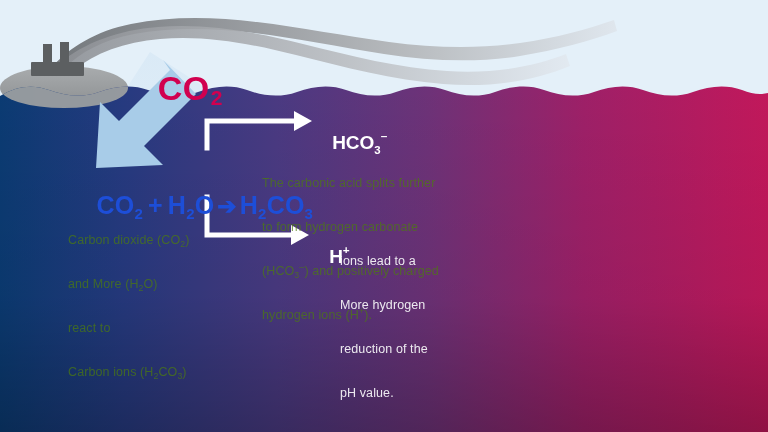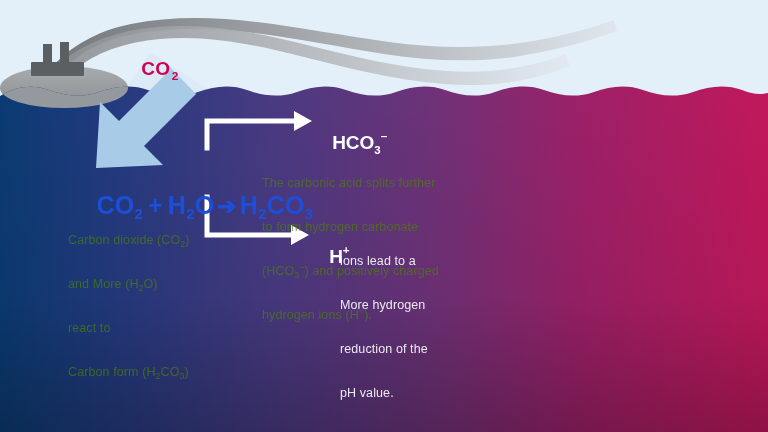--- a/index.html
+++ b/index.html
@@ -24,22 +24,22 @@
     height: 432px;
   }
   .txt {
     position: absolute;
     white-space: pre;
     line-height: 1.18;
   }
   
   .co2-logo {
     left: 118px;
-    top: 36px;
-    font-size: 19px;
+    top: 28px;
+    font-size: 34px;
     font-weight: bold;
     letter-spacing: 0.5px;
   }
   .co2-logo sub {
     font-size: 0.62em;
     vertical-align: baseline;
     position: relative;
     top: 5px;
     left: 1px;
   }
@@ -259,21 +259,21 @@
   </div>
 
   <div class="txt product" id="hplus">
     <span>H</span><sup>+</sup>
   </div>
 
   <div class="txt caption" id="caption-left">
     <div><span>Carbon dioxide (CO</span><sub>2</sub><span>)</span></div>
     <div><span>and More (H</span><sub>2</sub><span>O)</span></div>
     <div>react to</div>
-    <div><span>Carbon form (H</span><sub>2</sub><span>CO</span><sub>3</sub><span>)</span></div>
+    <div><span>Carbon ions (H</span><sub>2</sub><span>CO</span><sub>3</sub><span>)</span></div>
   </div>
 
   <div class="txt caption" id="caption-right">
     <div>The carbonic acid splits further</div>
     <div>to form hydrogen carbonate</div>
     <div><span>(HCO</span><sub>3</sub><sup>–</sup><span>) and positively charged</span></div>
     <div><span>hydrogen ions (H</span><sup>+</sup><span>).</span></div>
   </div>
 
   <div class="txt caption-bright" id="caption-h">

